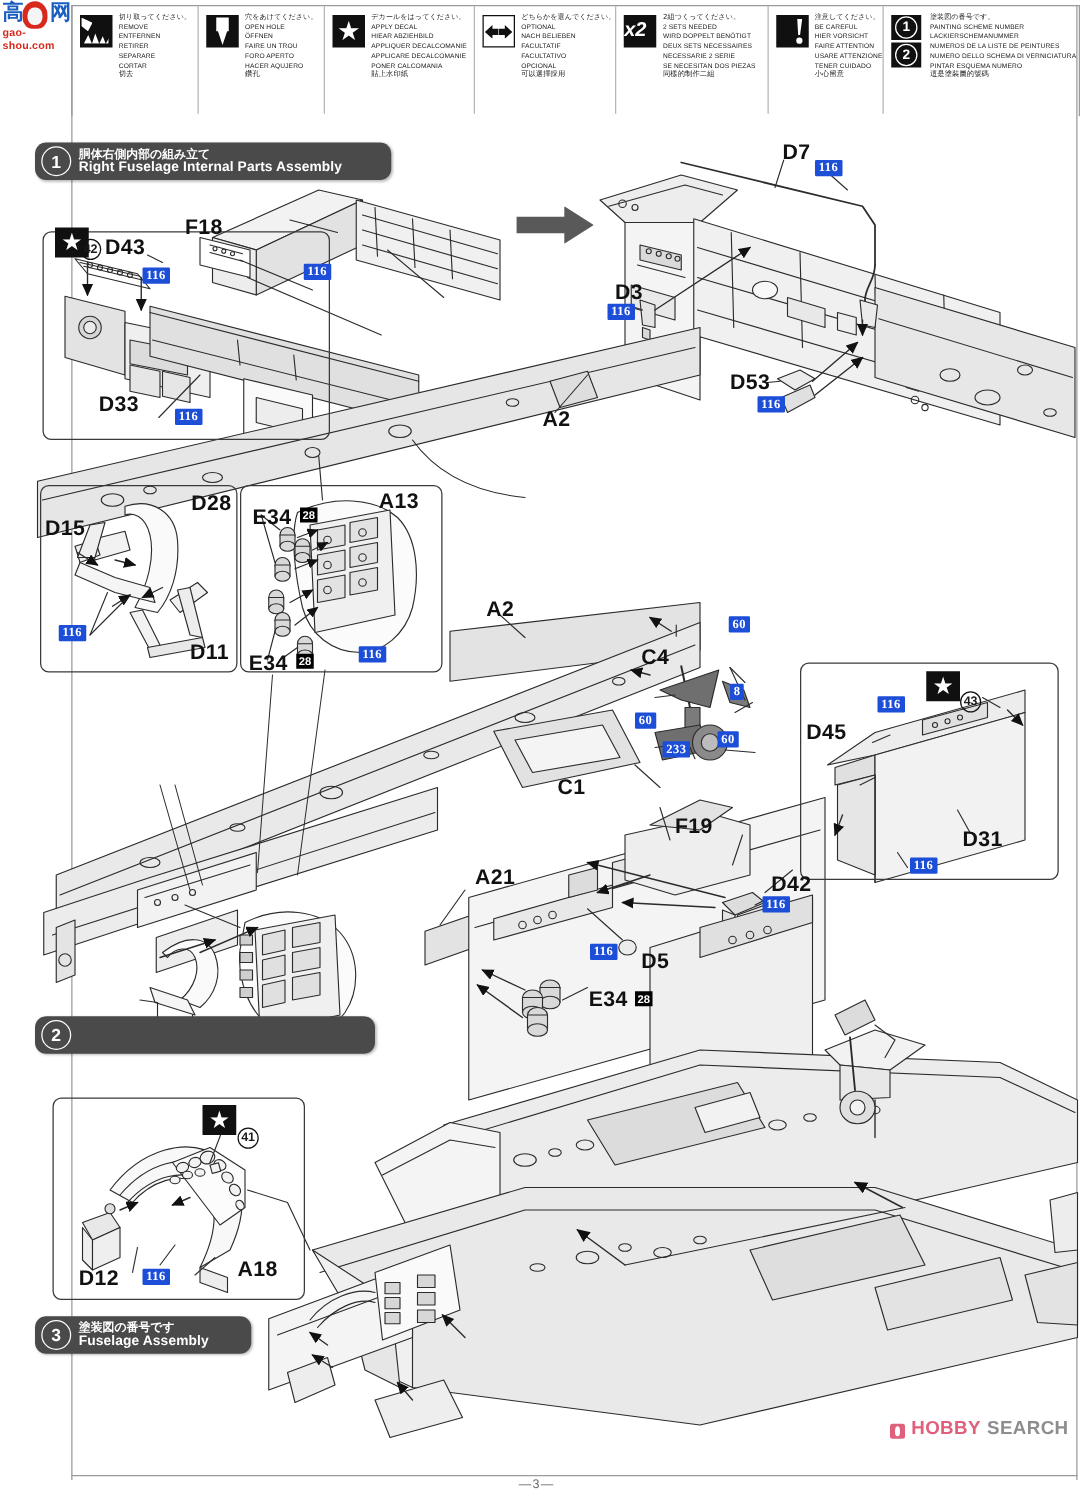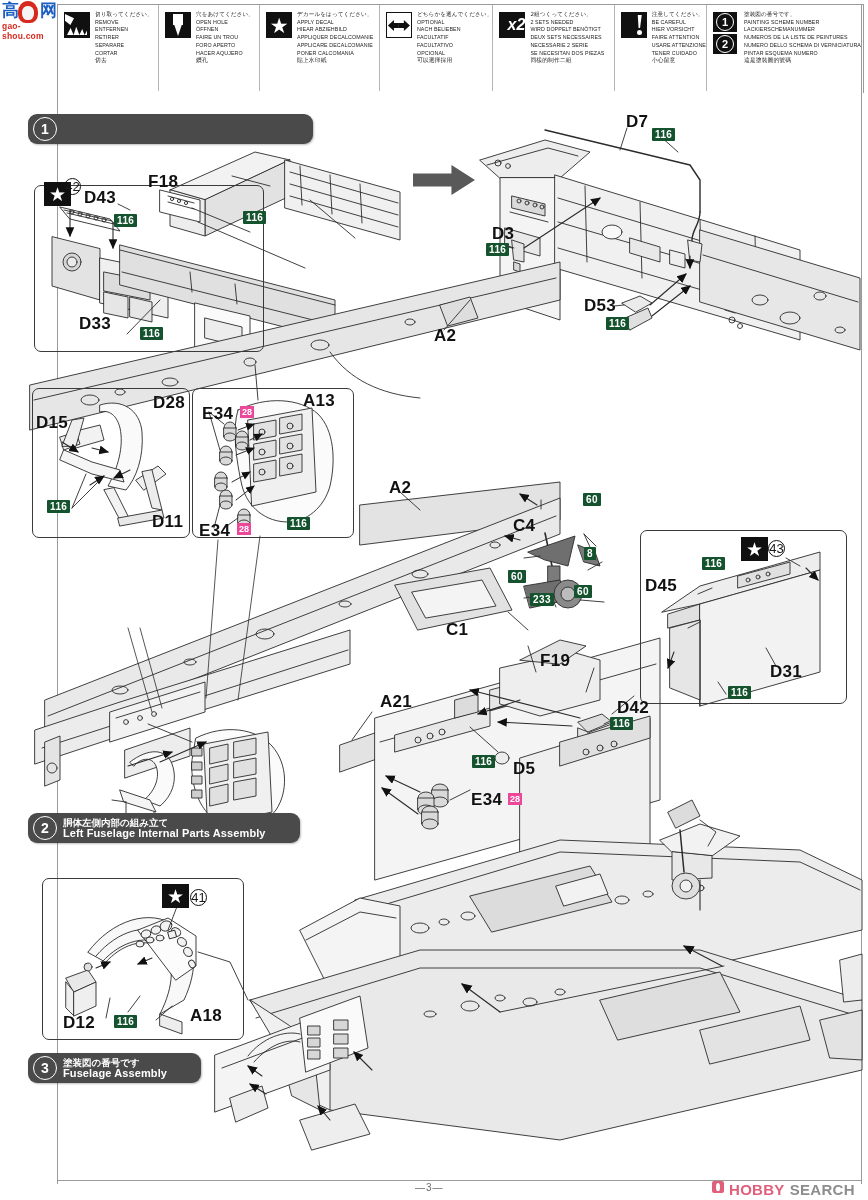--- a/index.html
+++ b/index.html
@@ -41,21 +41,21 @@
     clip-path:polygon(0 0,100% 0,50% 100%);}
   
   .ico-star{display:flex;align-items:center;justify-content:center;}
   .ico-star span{color:#fff;font-size:21px;line-height:21px;}
   
   .ico-opt::before{content:"";position:absolute;left:1px;top:7px;width:11px;height:11px;background:#101010;
     clip-path:polygon(55% 0,55% 27%,100% 27%,100% 73%,55% 73%,55% 100%,0 50%);}
   .ico-opt::after{content:"";position:absolute;left:12px;top:7px;width:11px;height:11px;background:#101010;
     clip-path:polygon(45% 0,45% 27%,0 27%,0 73%,45% 73%,45% 100%,100% 50%);}
   
-  .ico-x2{display:flex;align-items:center;justify-content:flex-end;}
+  .ico-x2{display:flex;align-items:center;justify-content:flex-start;}
   .ico-x2 span{color:#fff;font-size:16px;font-weight:bold;font-style:italic;line-height:16px;}
   
   .ico-caut::before{content:"";position:absolute;right:5px;top:3px;width:5px;height:13px;background:#fff;
     clip-path:polygon(20% 0,100% 0,65% 100%,35% 100%);}
   .ico-caut::after{content:"";position:absolute;right:5px;top:18px;width:5px;height:5px;border-radius:50%;background:#fff;}
   
   .ico-num{width:24px;height:20px;background:#101010;display:flex;align-items:center;justify-content:center;margin-bottom:2px;}
   .ico-num b{color:#fff;font-size:15px;line-height:15px;border:1.5px solid #fff;border-radius:50%;width:16px;height:16px;
     display:flex;align-items:center;justify-content:center;font-size:11px;}
 
@@ -80,38 +80,38 @@
   }
   .step-hdr .ttl{color:#fff;line-height:10.5px;}
   .step-hdr .ttl .jp{font-family:"DejaVu Sans",sans-serif;font-size:9.5px;display:block;font-weight:bold;}
   .step-hdr .ttl .en{font-size:11px;font-weight:bold;display:block;letter-spacing:.1px;}
 
   
   .panel{position:absolute;border:1.3px solid #3a3a3a;border-radius:7px;background:transparent;}
 
   
   .lbl{position:absolute;font-weight:bold;font-size:17px;letter-spacing:.3px;color:#111;}
-  .chip{position:absolute;background:#14532d;color:#fff;font-weight:bold;font-size:10px;
-    padding:1px 3px 1px 3px;letter-spacing:.4px;line-height:11px;border-radius:1px;}
+  .chip{position:absolute;background:#1d4ed8;color:#fff;font-weight:bold;font-size:10px;
+    padding:1px 3px 1px 3px;letter-spacing:.4px;line-height:11px;border-radius:1px;font-family:Liberation Serif, serif;}
   .circ{position:absolute;border:1.2px solid #111;border-radius:50%;width:15px;height:15px;
-    display:flex;align-items:center;justify-content:center;font-size:13px;font-weight:normal;}
+    display:flex;align-items:center;justify-content:center;font-size:10px;font-weight:bold;margin-top:13px;}
   .starbox{position:absolute;width:27px;height:24px;background:#101010;display:flex;align-items:center;justify-content:center;}
   .starbox span{color:#fff;font-size:19px;line-height:19px;}
-  .e34n{position:absolute;background:#ec4899;color:#fff;font-size:9px;font-weight:bold;padding:1px 2px;line-height:10px;}
+  .e34n{position:absolute;background:#000000;color:#fff;font-size:9px;font-weight:bold;padding:1px 2px;line-height:10px;}
 
   
   .bigarrow{position:absolute;left:413px;top:165px;width:62px;height:30px;background:#595959;
     clip-path:polygon(0 28%,62% 28%,62% 0,100% 50%,62% 100%,62% 72%,0 72%);}
 
   
   .art{position:absolute;left:0;top:0;width:868px;height:1200px;}
 
   
   .pagenum{position:absolute;left:415px;top:1182px;font-size:10px;color:#6a6a6a;letter-spacing:1px;}
-  .hobby{position:absolute;left:697px;top:1181px;display:flex;align-items:flex-start;padding-left:15px;}
+  .hobby{position:absolute;left:697px;top:1134px;display:flex;align-items:flex-end;padding-left:15px;}
   .hobby .mk{width:12px;height:12px;background:#e0607c;border-radius:2px;margin-right:5px;position:relative;}
   .hobby .mk::after{content:"";position:absolute;left:4px;top:2px;width:4px;height:8px;background:#fff;border-radius:50% 50% 45% 45%;}
   .hobby .t1{color:#e0607c;font-size:15px;font-weight:bold;letter-spacing:.3px;}
   .hobby .t2{color:#8d8d8d;font-size:15px;font-weight:bold;letter-spacing:.3px;margin-left:5px;}
 </style>
 </head>
 <body>
 
 <div class="page">
 
@@ -708,28 +708,28 @@
         <path d="M700,820 L716,832 L708,846"></path>
       </g>
 
     </g>
   </svg>
 
   <div class="bigarrow"></div>
 
   <div class="step-hdr" style="left:28px;top:114px;width:268px">
     <div class="num">1</div>
+    <div class="ttl">
+      <span class="jp">胴体右側内部の組み立て</span>
+      <span class="en">Right Fuselage Internal Parts Assembly</span>
+    </div>
   </div>
 
   <div class="step-hdr" style="left:28px;top:813px;width:255px">
     <div class="num">2</div>
-    <div class="ttl">
-      <span class="jp">胴体左側内部の組み立て</span>
-      <span class="en">Left Fuselage Internal Parts Assembly</span>
-    </div>
   </div>
 
   <div class="step-hdr" style="left:28px;top:1053px;width:156px">
     <div class="num">3</div>
     <div class="ttl">
       <span class="jp">塗装図の番号です</span>
       <span class="en">Fuselage Assembly</span>
     </div>
   </div>
 

